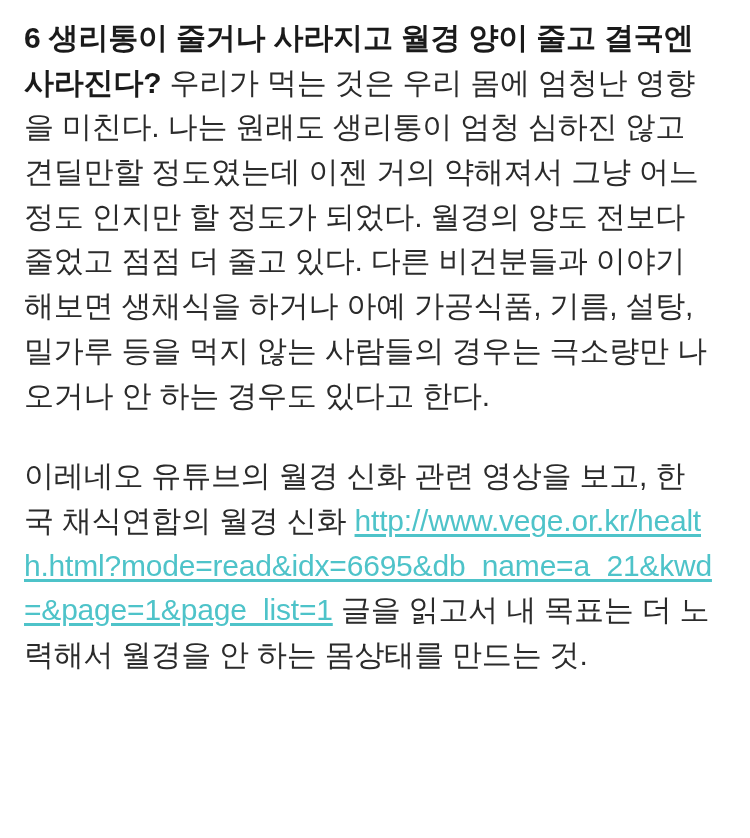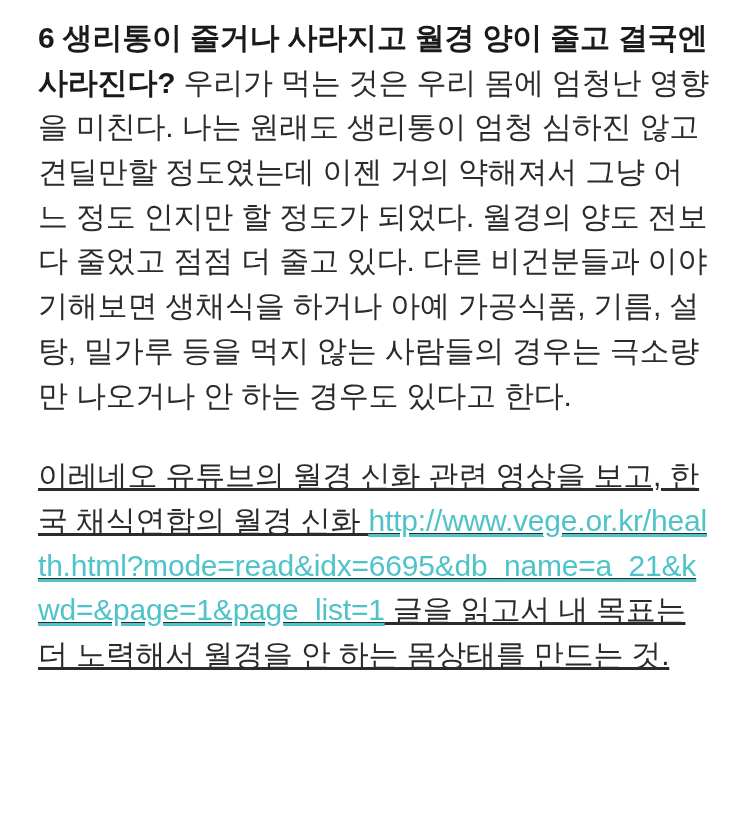--- a/index.html
+++ b/index.html
@@ -10,36 +10,35 @@
   body {
     width: 750px;
     height: 838px;
     overflow: hidden;
     font-family: "Liberation Sans", sans-serif;
   }
   .page {
     width: 750px;
     height: 838px;
     box-sizing: border-box;
-    padding: 16px 38px 0 38px;
+    padding: 16px 38px 0 24px;
     background: #ffffff;
   }
   .article {
     font-size: 30px;
     line-height: 1.49;
     color: #2b2b2b;
     letter-spacing: -0.2px;
     word-break: break-all;
   }
   .para {
     margin: 0;
   }
   .para + .para {
     margin-top: 36px;
-    text-decoration: underline;
   }
   .q-heading {
     font-weight: bold;
     color: #1a1a1a;
   }
   .link {
     color: #4ec3c9;
     text-decoration: underline;
     text-decoration-color: #4ec3c9;
     text-underline-offset: 3px;

